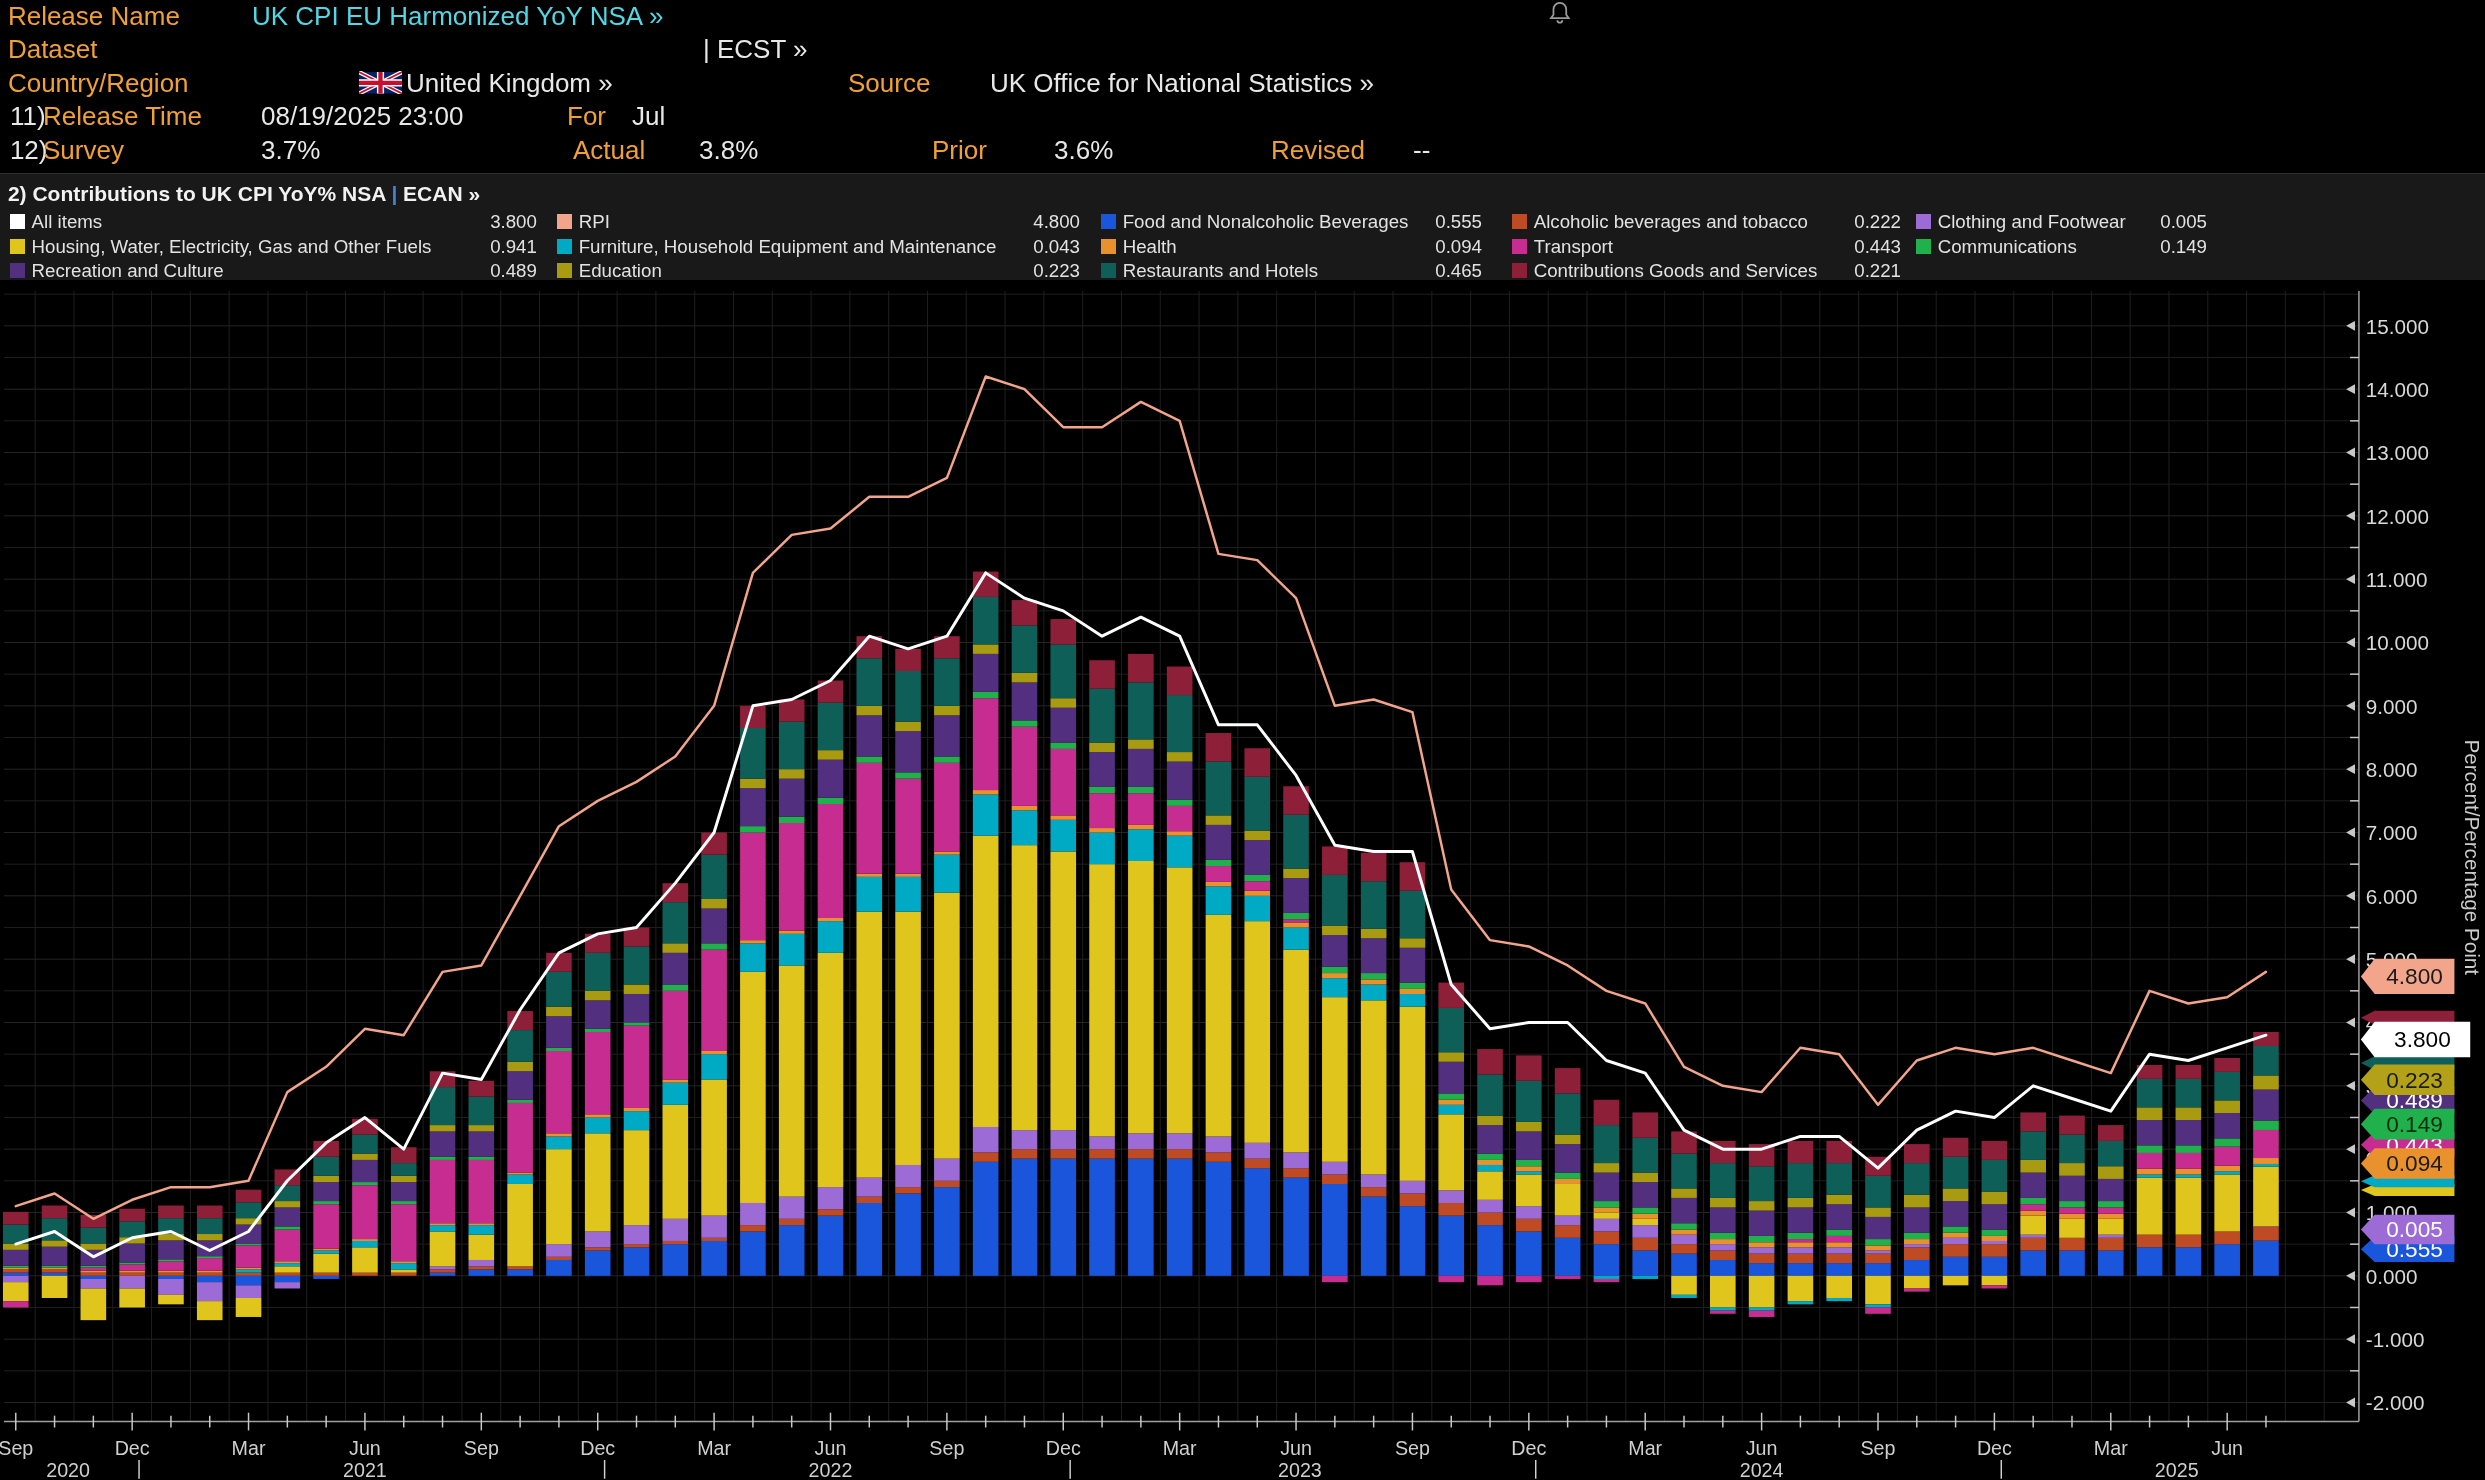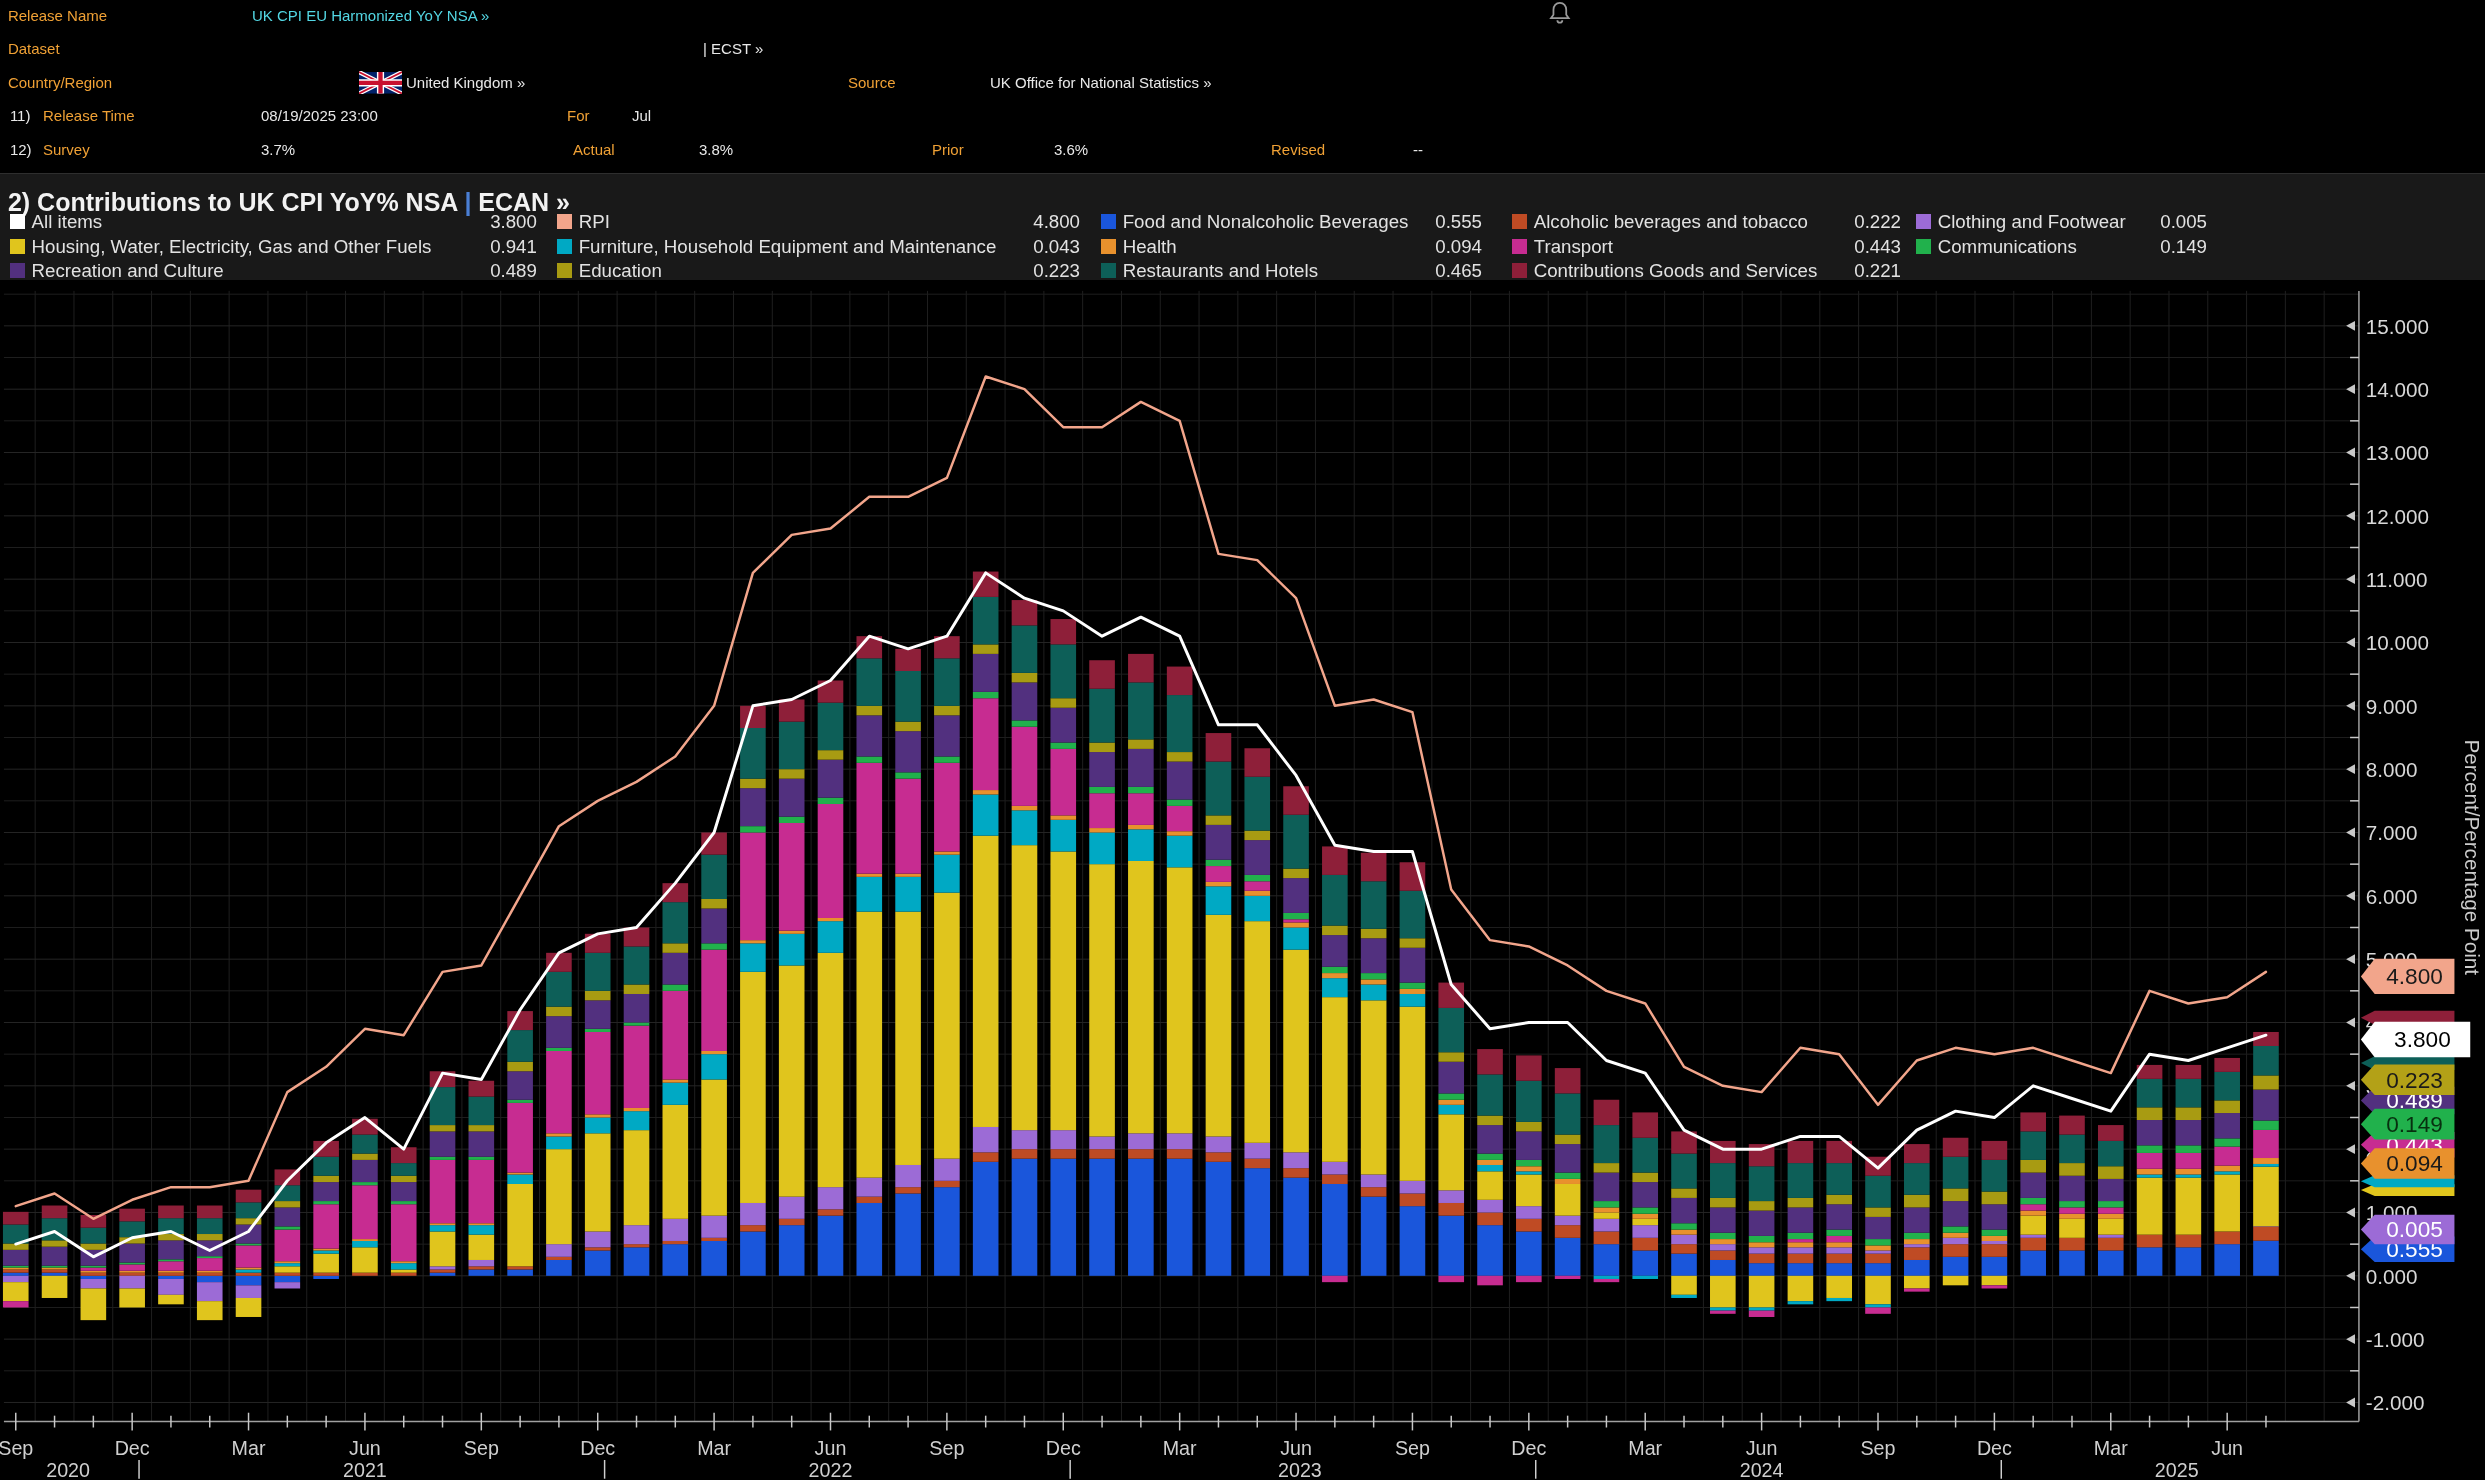--- a/index.html
+++ b/index.html
@@ -1,26 +1,26 @@
 <!DOCTYPE html>
 <html><head>
 <meta charset="utf-8">
 <style>
   html,body{margin:0;padding:0;background:#000;}
   body{width:2485px;height:1481px;position:relative;overflow:hidden;
        font-family:"Liberation Sans","DejaVu Sans",sans-serif;}
-  .hdr-row{position:absolute;left:0;width:2485px;height:32.5px;line-height:32.5px;font-size:15px;}
+  .hdr-row{position:absolute;left:0;width:2485px;height:32.5px;line-height:32.5px;font-size:26px;}
   .lab{color:#f0a135;}
   .num{color:#e8e8e8;}
   .val{color:#e8e8e8;}
   .cyanlink{color:#53d7e4;}
   .bluelink{color:#5b8ff0;}
   .abs{position:absolute;white-space:nowrap;}
   #legend-panel{position:absolute;left:0;top:173px;width:2485px;height:106px;background:#191919;border-top:1px solid #2e2e2e;}
-  #chart-title-row{position:absolute;left:7.9px;top:14px;font-size:25px;font-weight:bold;color:#f2f2f2;white-space:nowrap;text-align:center;}
+  #chart-title-row{position:absolute;left:7.9px;top:8px;font-size:21px;font-weight:bold;color:#f2f2f2;white-space:nowrap;text-align:center;}
   .title-pipe{color:#4a7fd4;font-weight:bold;}
   .legend-item{position:absolute;height:21.7px;font-size:18.7px;color:#e2e2e2;}
   .legend-swatch{position:absolute;top:3px;width:14.8px;height:14.8px;}
   .legend-label{position:absolute;left:21.7px;top:0;white-space:nowrap;}
   .legend-value{position:absolute;top:0;text-align:right;}
   #chart-svg{position:absolute;left:0;top:0;}
   #bell{position:absolute;left:1549px;top:1px;width:21.7px;height:23.6px;}
 </style>
 </head>
 <body>

